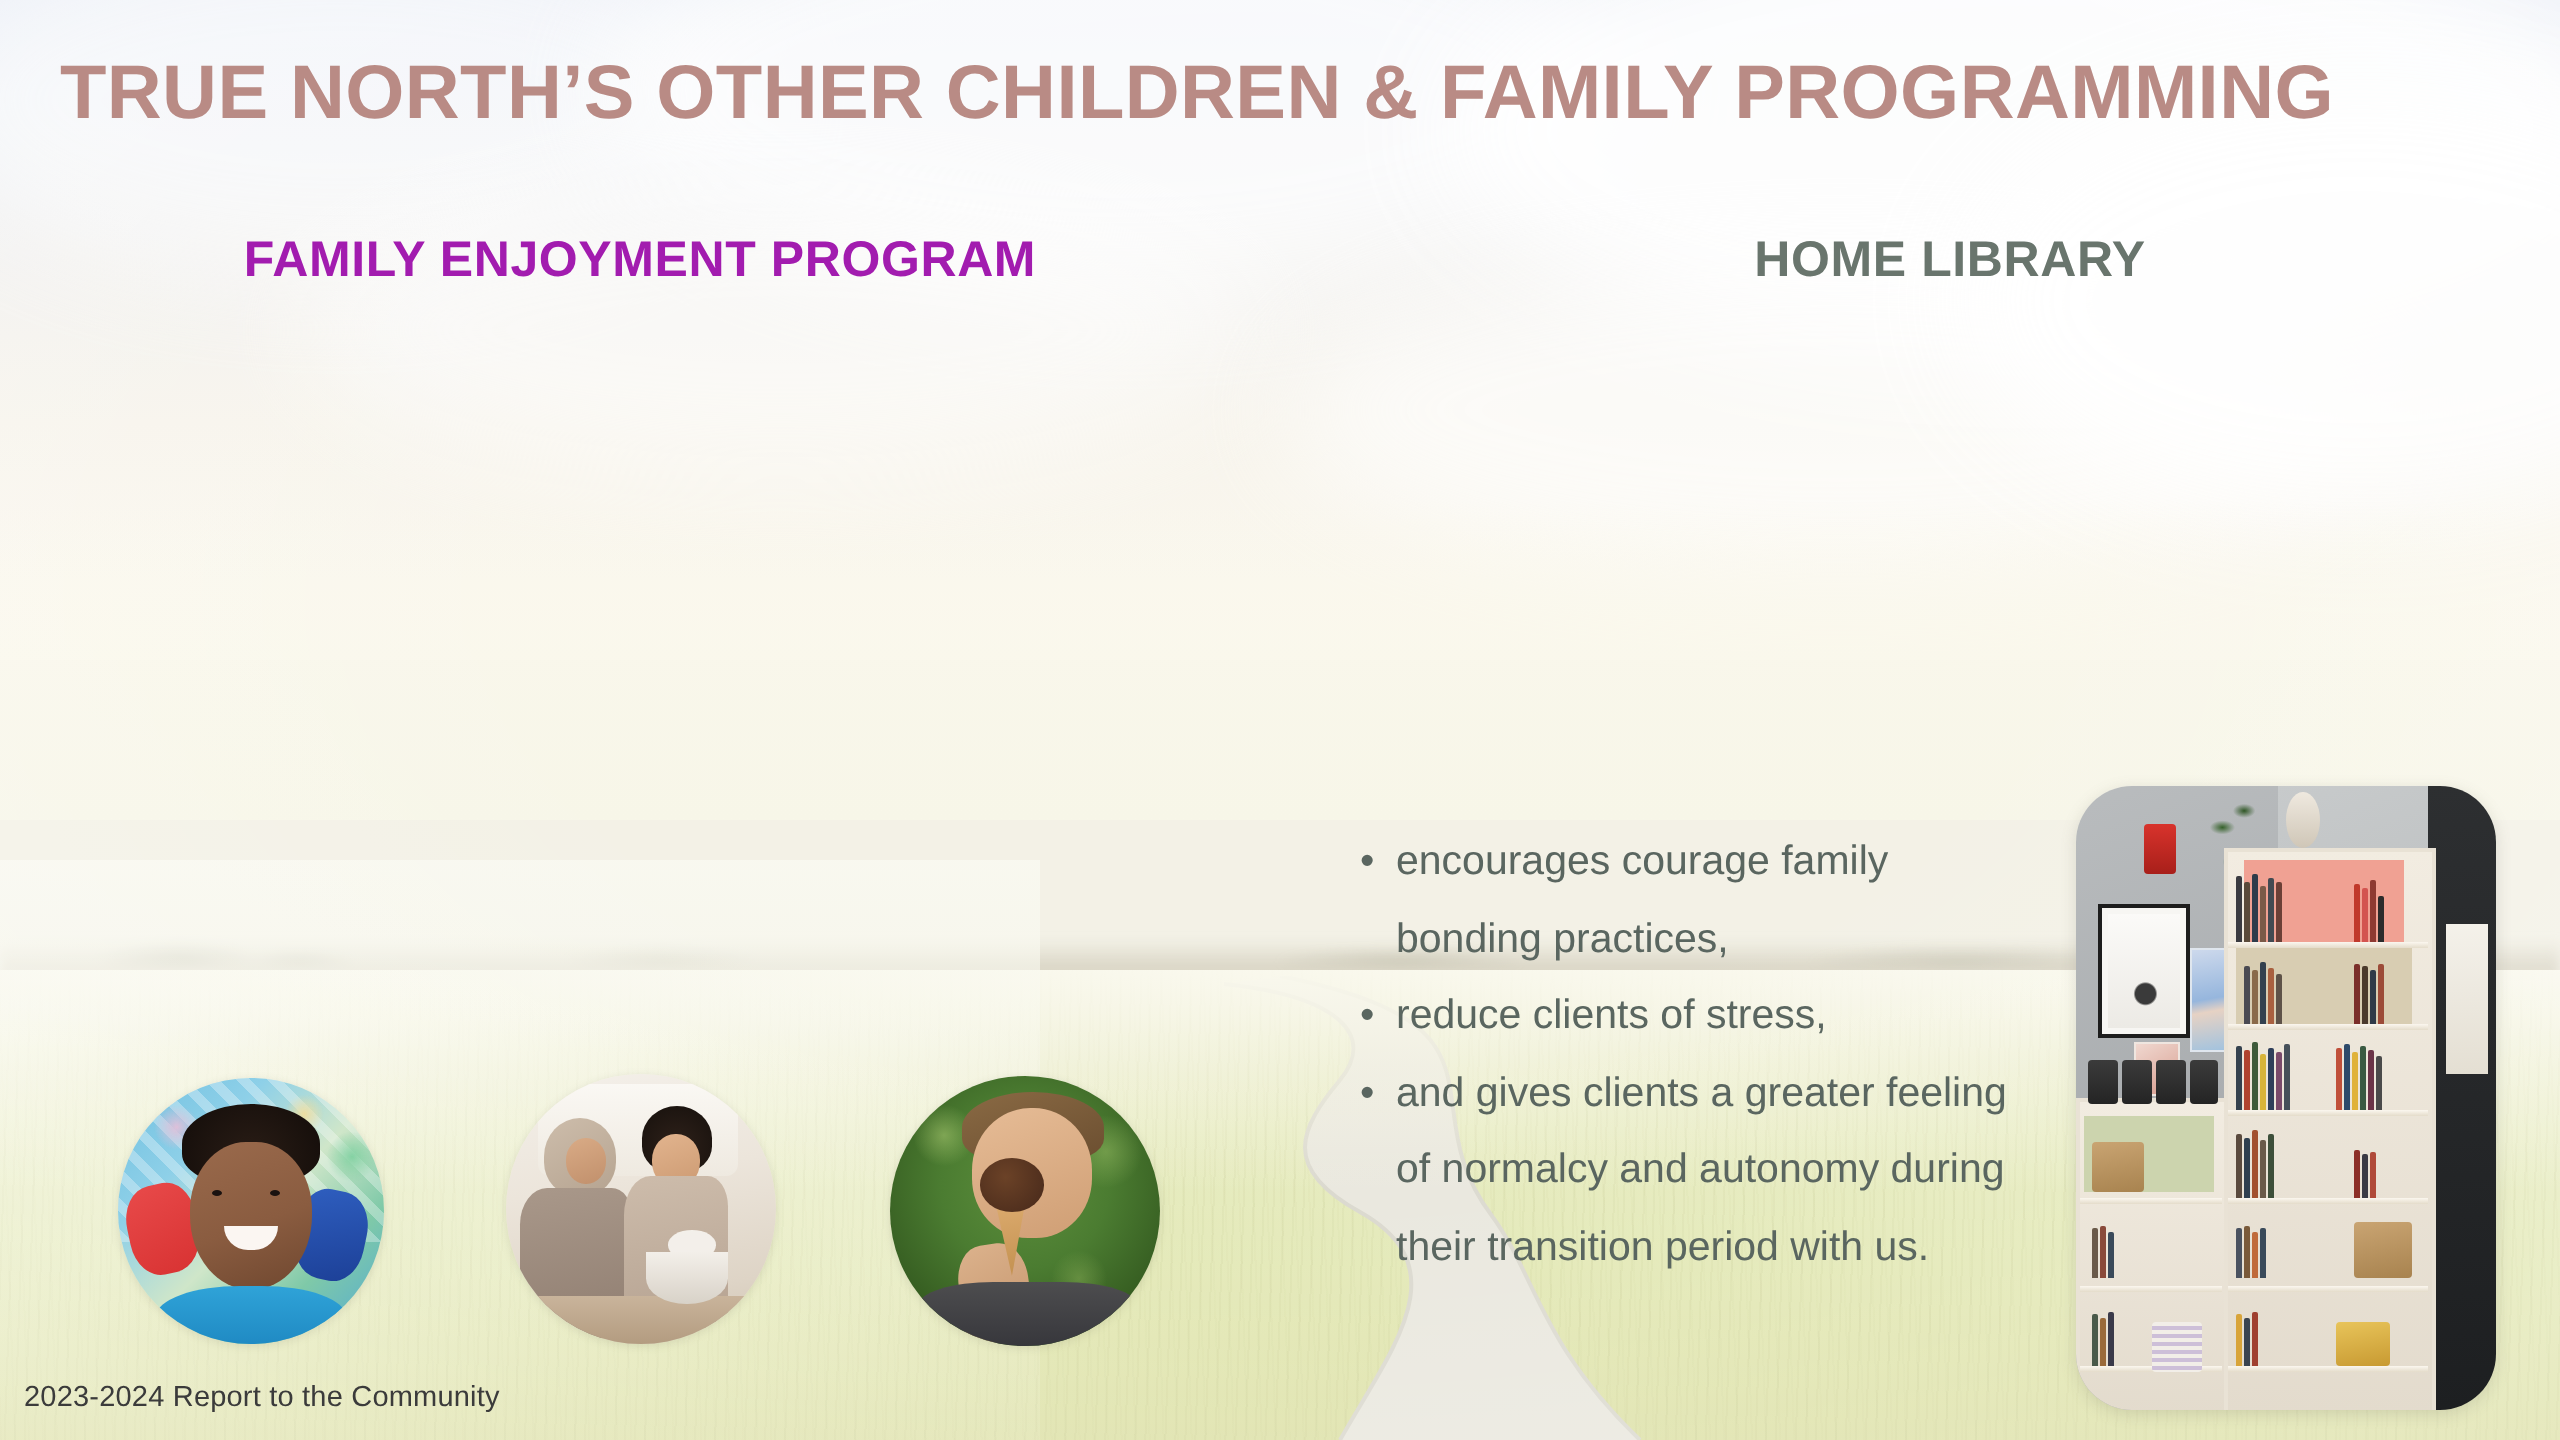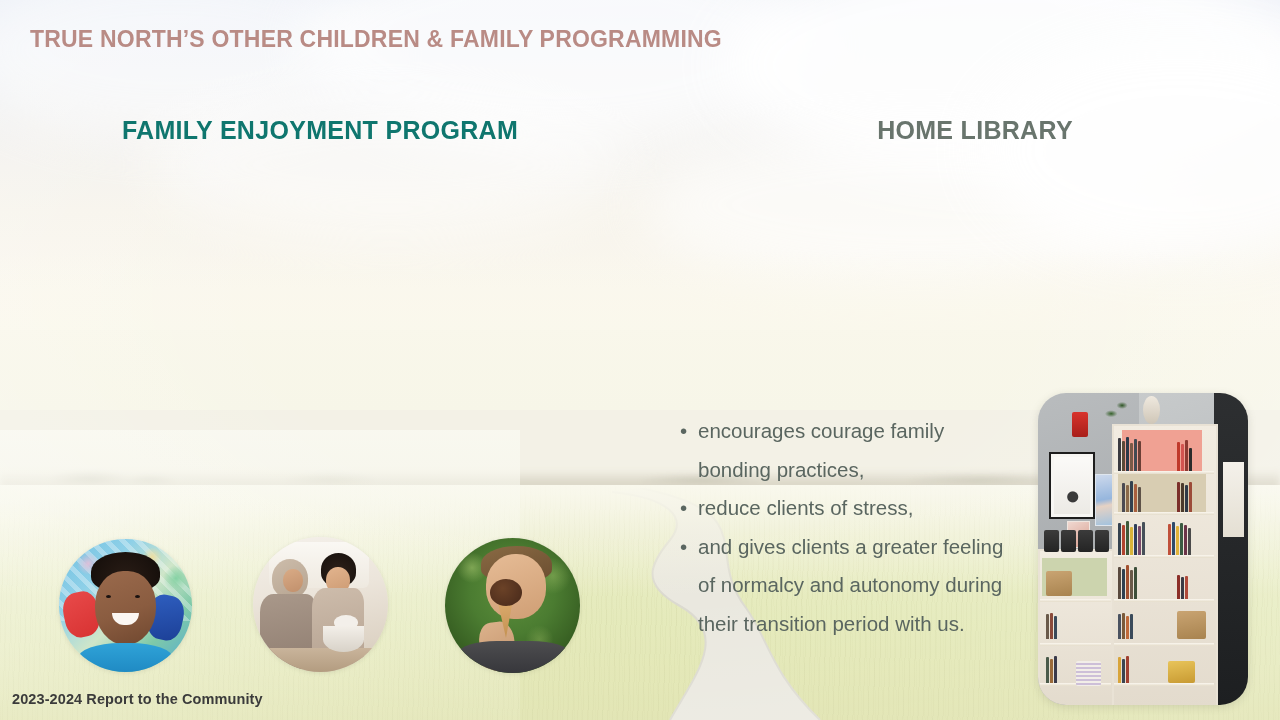--- a/index.html
+++ b/index.html
@@ -64,27 +64,27 @@
     background:linear-gradient(180deg,rgba(250,250,242,.78) 0%,rgba(249,249,238,.42) 38%,rgba(247,247,233,.12) 100%);
   }
   .bg-vignette{
     position:absolute;inset:0;
     background:radial-gradient(ellipse 900px 520px at 640px 300px,rgba(255,255,255,0) 40%,rgba(255,255,255,.30) 100%);
   }
 
   
   .title{
     position:absolute;left:30px;top:26px;width:1200px;
-    font-size:23px;font-weight:bold;letter-spacing:.2px;
+    font-size:38px;font-weight:bold;letter-spacing:.2px;
     color:#b98b85;white-space:nowrap;
   }
   .col-head{
     position:absolute;font-size:25px;font-weight:bold;letter-spacing:.3px;text-align:center;
   }
-  .col-head.left{left:20px;top:116px;width:600px;color:#0f766e;}
+  .col-head.left{left:20px;top:116px;width:600px;color:#a21caf;}
   .col-head.right{left:660px;top:116px;width:630px;color:#69756d;}
 
   .body-col{position:absolute;}
   .body-col.left{left:8px;top:176px;width:615px;color:#40567a;}
   .body-col.right{left:655px;top:176px;width:600px;color:#5a6660;}
 
   .para{
     font-size:20.5px;line-height:38.6px;text-align:center;
     font-weight:400;
   }
@@ -96,21 +96,21 @@
   }
   .bullet{
     display:block;position:relative;padding-left:22px;text-align:left;
   }
   .bullet .dot{
     position:absolute;left:4px;top:0;font-size:20.5px;line-height:38.6px;
   }
 
   .footer{
     position:absolute;left:12px;top:691px;
-    font-size:14.5px;font-weight:bold;color:#3b3b3b;letter-spacing:.1px;
+    font-size:14.5px;font-weight:normal;color:#3b3b3b;letter-spacing:.1px;
   }
 
   
   .photo-circle{
     position:absolute;border-radius:50%;overflow:hidden;
     box-shadow:0 1px 4px rgba(120,120,100,.18);
   }
   .p1{left:59px;top:539px;width:133px;height:133px;}
   .p2{left:253px;top:537px;width:135px;height:135px;}
   .p3{left:445px;top:538px;width:135px;height:135px;}

